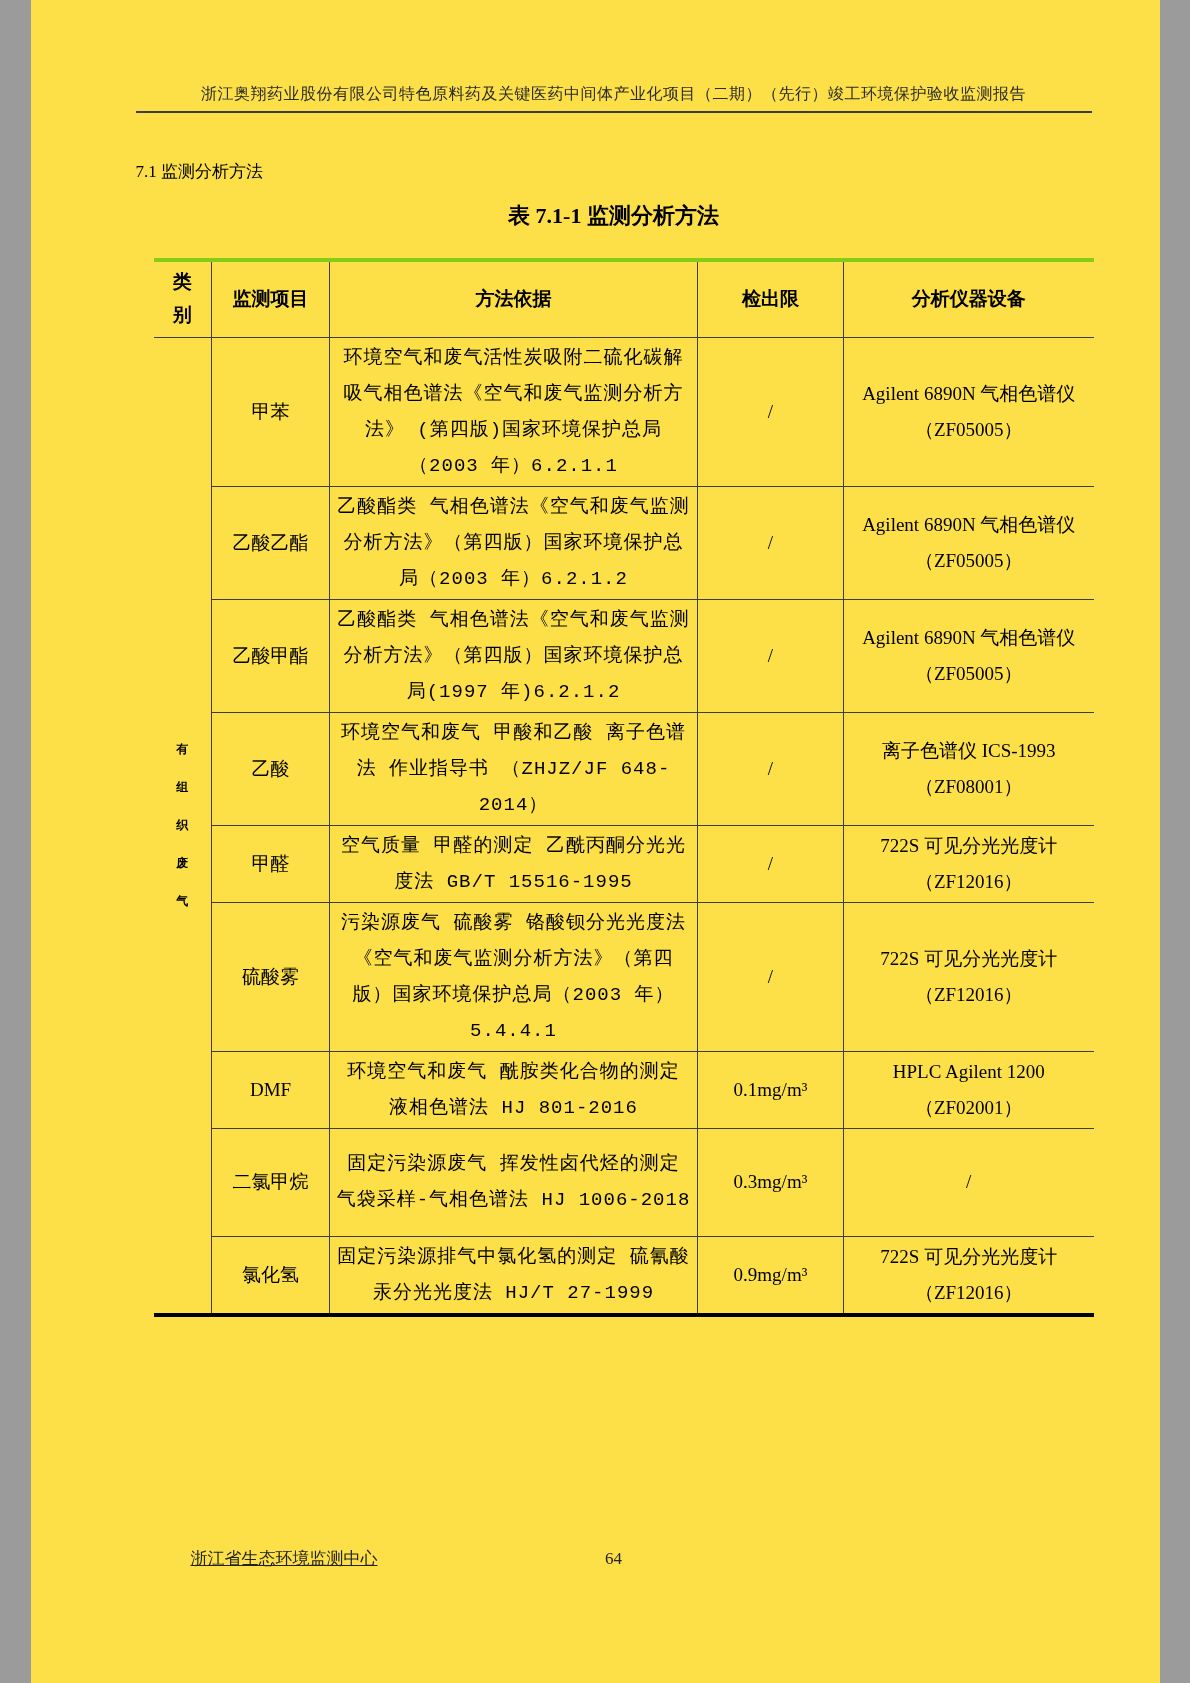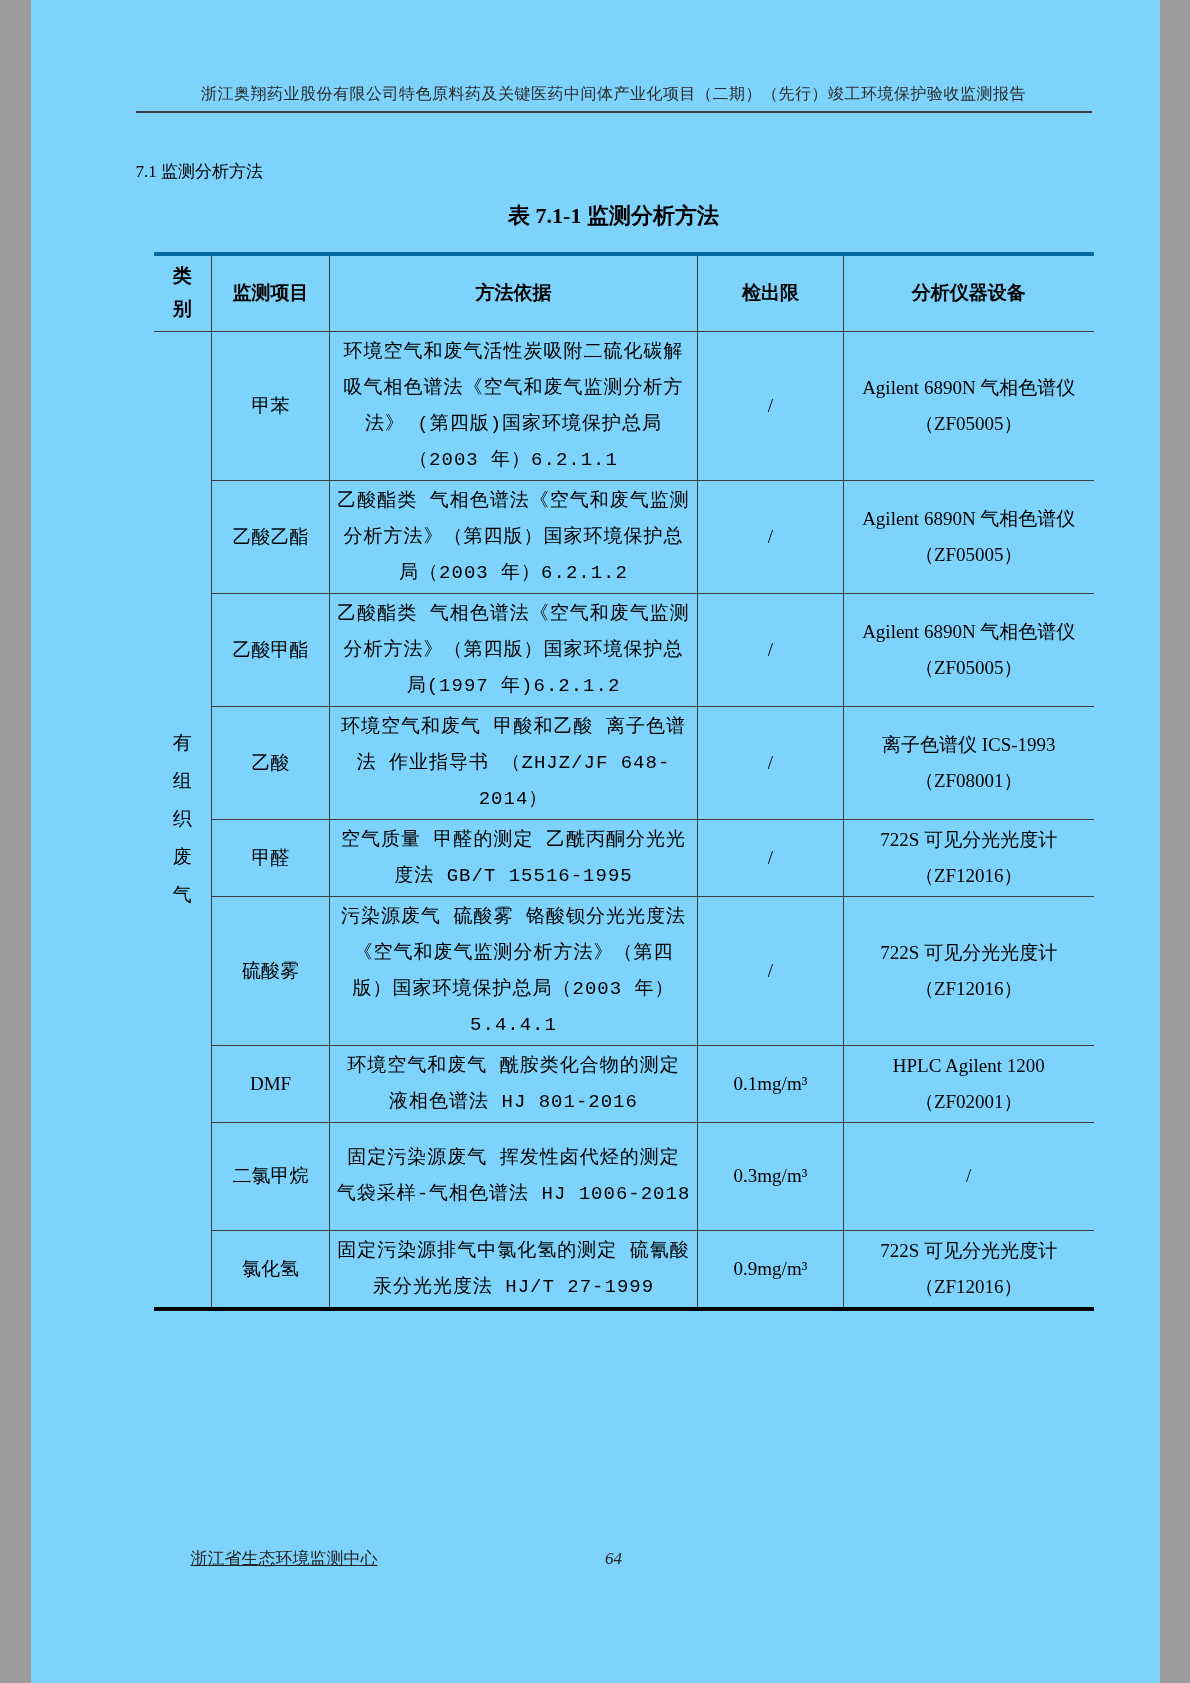--- a/index.html
+++ b/index.html
@@ -4,21 +4,21 @@
 <style>
   * { margin: 0; padding: 0; box-sizing: border-box; }
   html, body { background: #9b9b9b; }
   body { font-family: "Liberation Serif", "DejaVu Serif", serif; color: #111; }
 
   .page {
     position: relative;
     width: 1129px;
     height: 1683px;
     margin: 0 auto;
-    background: #7dd3fc;
+    background: #fde047;
     overflow: hidden;
   }
 
   .content {
     width: 956px;
     margin-left: 105px;
   }
 
   
   .page-header {
@@ -64,26 +64,26 @@
     margin-top: 14px;
     text-align: center;
     font-size: 22px;
     line-height: 26px;
     font-weight: bold;
     color: #000;
   }
 
   
   table.methods {
-    margin-top: 23px;
+    margin-top: 29px;
     margin-left: 18px;
     width: 940px;
     table-layout: fixed;
     border-collapse: collapse;
-    border-top: 4px solid #0369a1;
+    border-top: 4px solid #84cc16;
     border-bottom: 4px solid #000;
   }
   table.methods th,
   table.methods td {
     border: 1px solid #3d3d3d;
     text-align: center;
     vertical-align: middle;
     font-size: 19px;
     line-height: 36px;
     padding: 2px 6px;
@@ -101,21 +101,21 @@
   col.c-limit  { width: 146px; }
   col.c-instr  { width: 250px; }
 
   
   .stack {
     display: inline-block;
     width: 1.15em;
     word-break: break-all;
     line-height: 33px;
   }
-  td.cat-cell .stack { line-height: 38px; font-size: 19px; }
+  td.cat-cell .stack { line-height: 38px; font-size: 12px; font-weight: bold; }
 
   tbody tr:nth-child(1) { height: 146px; }
   tbody tr:nth-child(2) { height: 109px; }
   tbody tr:nth-child(3) { height: 109px; }
   tbody tr:nth-child(4) { height: 106px; }
   tbody tr:nth-child(5) { height: 75px; }
   tbody tr:nth-child(6) { height: 146px; }
   tbody tr:nth-child(7) { height: 74px; }
   tbody tr:nth-child(8) { height: 108px; }
   tbody tr:nth-child(9) { height: 74px; }
@@ -138,21 +138,20 @@
     left: 55px;
     top: 0;
     text-decoration: underline;
   }
   .footer-page-number {
     position: absolute;
     left: 0;
     width: 100%;
     text-align: center;
     top: 0;
-    font-style: italic;
   }
 </style>
 </head>
 <body>
 
 <div class="page">
 
   <div class="content">
 
     <div class="page-header">浙江奥翔药业股份有限公司特色原料药及关键医药中间体产业化项目（二期）（先行）竣工环境保护验收监测报告</div>

